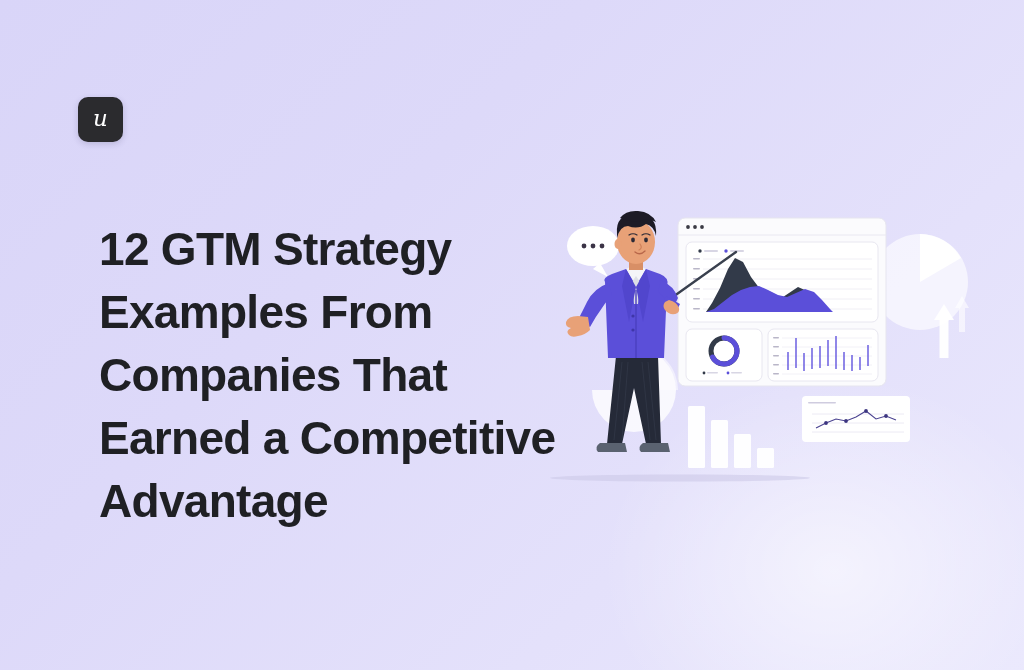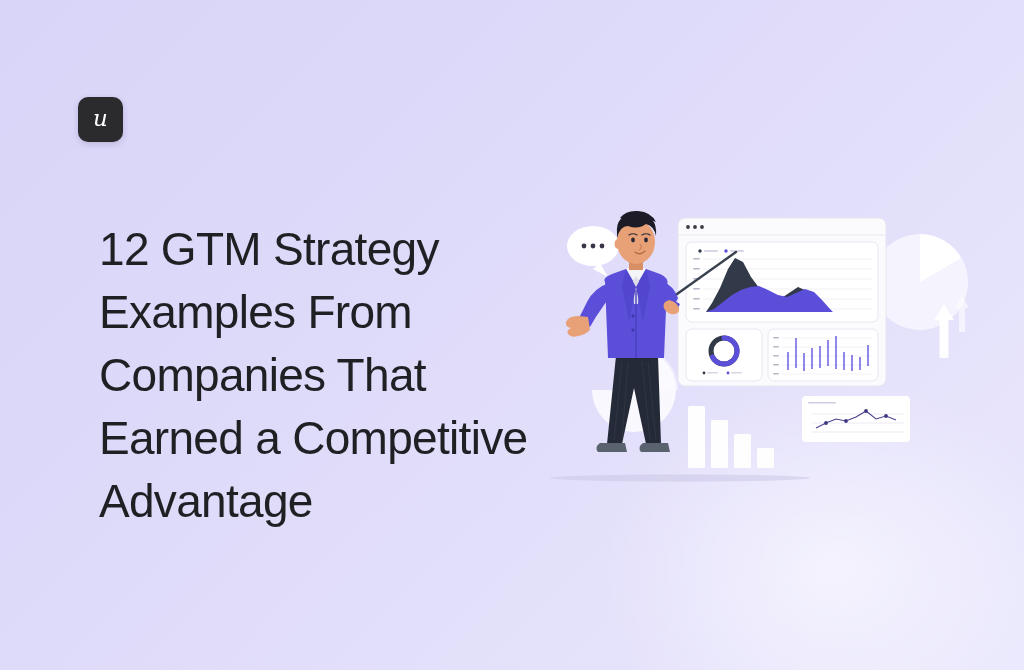--- a/index.html
+++ b/index.html
@@ -57,21 +57,21 @@
   }
 
   
   .headline {
     position: absolute;
     left: 99px;
     top: 218px;
     width: 470px;
     font-size: 46px;
     line-height: 63px;
-    font-weight: 400;
+    font-weight: 700;
     letter-spacing: -0.7px;
     color: #1f2024;
     z-index: 5;
   }
 
   
   .illustration {
     position: absolute;
     left: 530px;
     top: 190px;

